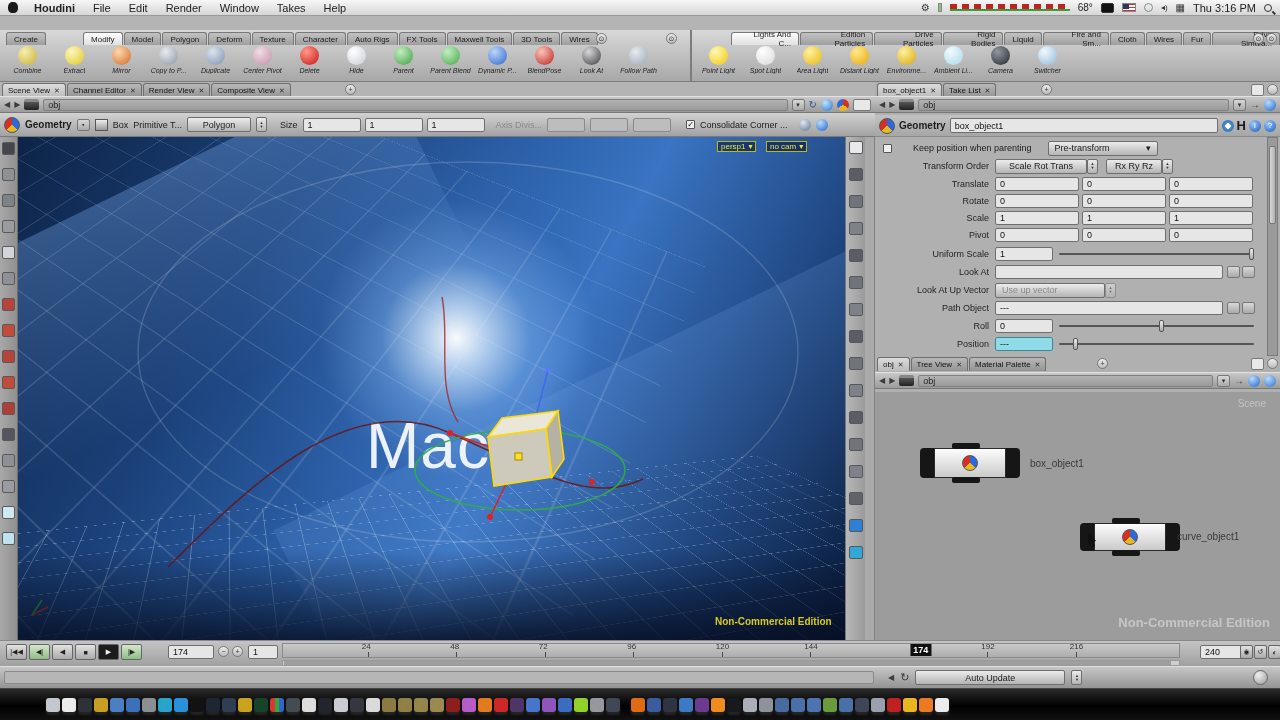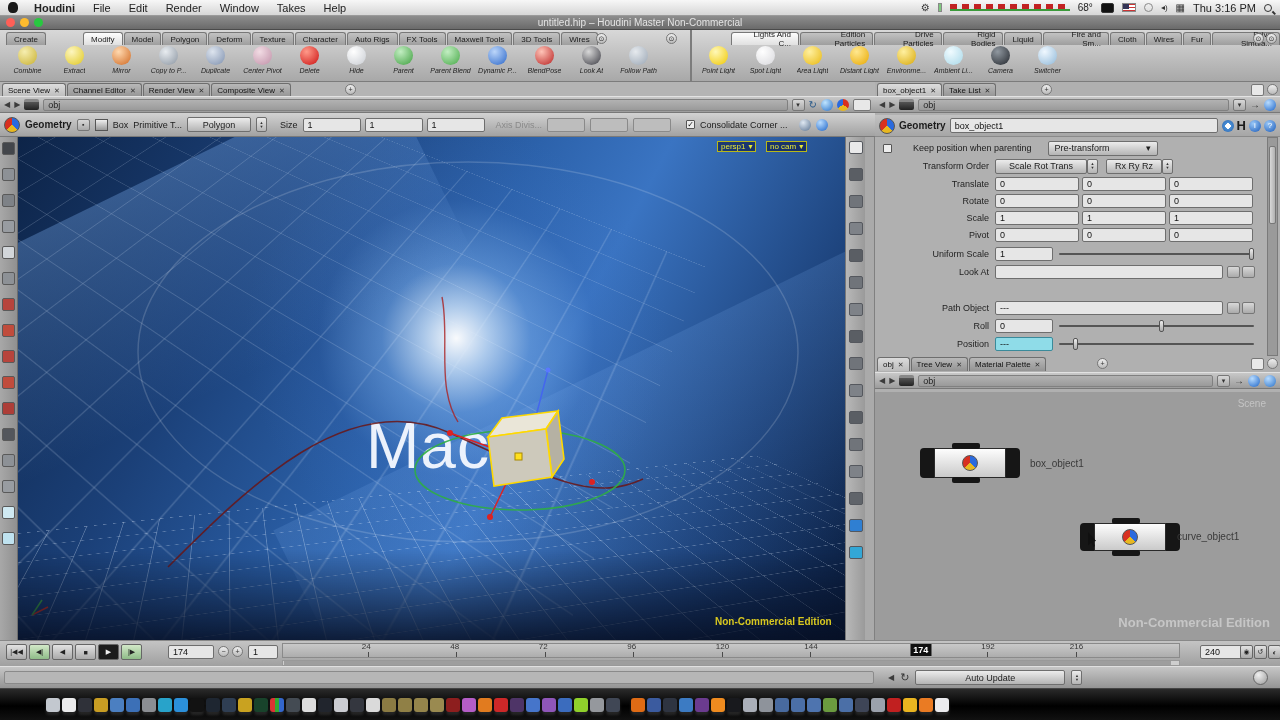--- a/index.html
+++ b/index.html
@@ -147,26 +147,20 @@
       <span class="mini-display"></span>
       <span class="flag"></span>
       <span class="ring"></span>
       <span style="font-size:8px;color:#333">◂)</span>
       <span style="font-size:10px;color:#333">▦</span>
       <span style="font-size:11px">Thu 3:16 PM</span>
       <span class="lens"></span>
     </span>
   </div>
 
-  <div id="titlebar" class="abs">
-    <span class="tl" style="background:#ff5f57"></span>
-    <span class="tl" style="background:#febc2e"></span>
-    <span class="tl" style="background:#28c840"></span>
-    <span id="win-title">untitled.hip – Houdini Master Non-Commercial</span>
-  </div>
 
   <div id="shelf" class="abs">
     <div class="shelf-tabs" style="left:6px">
         <span class="stab">Create</span>
         <span class="stab active">Modify</span>
         <span class="stab">Model</span>
         <span class="stab">Polygon</span>
         <span class="stab">Deform</span>
         <span class="stab">Texture</span>
         <span class="stab">Character</span>
@@ -521,20 +515,30 @@
       <span class="field" style="width:58px">1</span>
       <span class="slider" style="width:195px;margin-left:6px">
           <i class="knob" style="left:190px"></i>
         </span>
     </div>
     <div class="prow" style="top:182px">
       <span class="plabel">Look At</span>
       <span class="field" style="width:228px"></span>
       <span class="sq-ic" style="margin-left:4px"></span>
       <span class="sq-ic" style="margin-left:2px"></span>
+    </div>
+    <div class="prow" style="top:200px">
+      <span class="plabel graytxt">Look At Up Vector</span>
+      <span class="ddl graytxt" style="width:110px;justify-content:flex-start;color:#8a8a8a">
+          <i style="font-style:normal">Use up vector</i>
+        </span>
+      <span class="spin" style="opacity:.5">
+          <i style="font-style:normal">▲</i>
+          <i style="font-style:normal">▼</i>
+        </span>
     </div>
     <div class="prow" style="top:218px">
       <span class="plabel">Path Object</span>
       <span class="field" style="width:228px">---</span>
       <span class="sq-ic" style="margin-left:4px"></span>
       <span class="sq-ic" style="margin-left:2px"></span>
     </div>
     <div class="prow" style="top:236px">
       <span class="plabel">Roll</span>
       <span class="field" style="width:58px">0</span>

